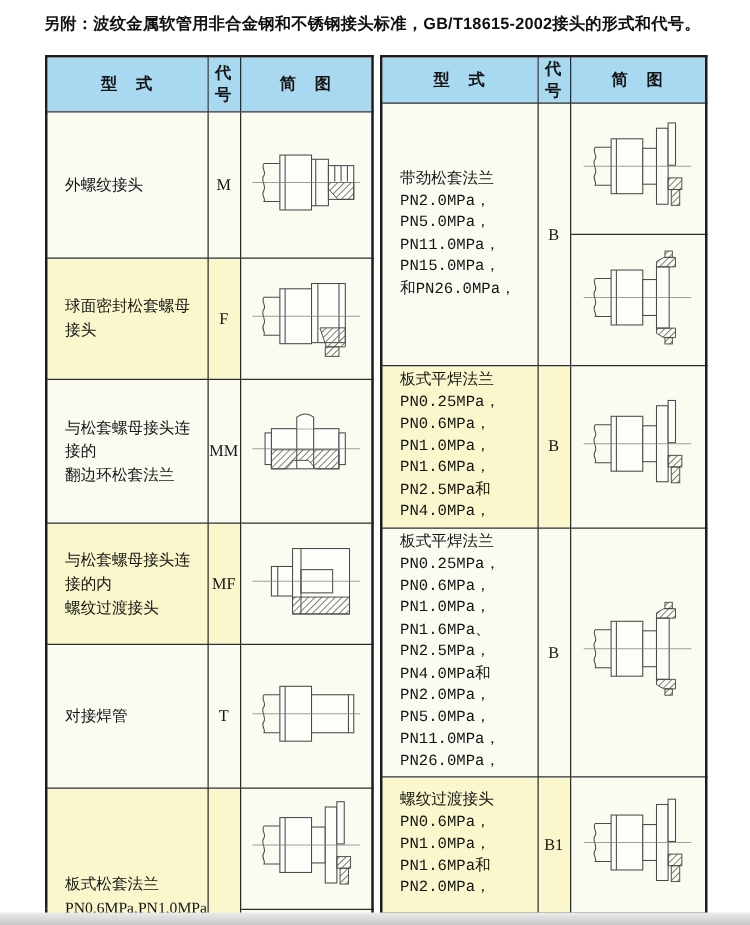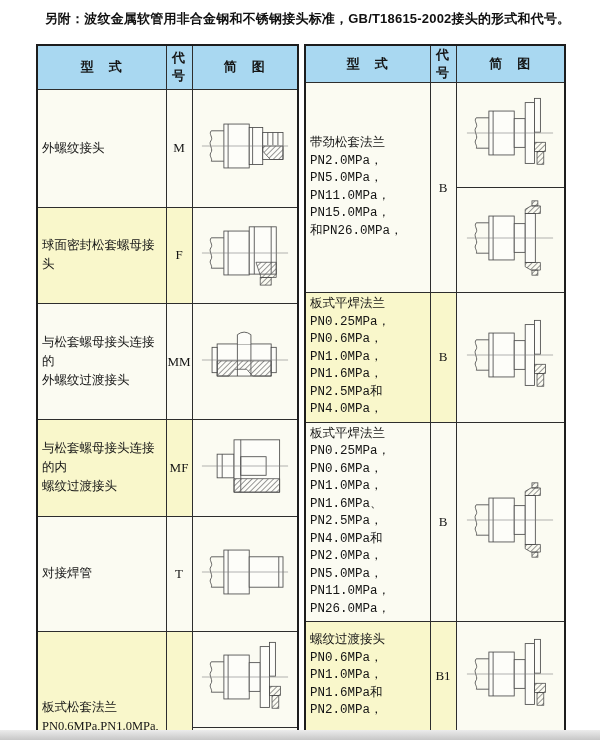--- a/index.html
+++ b/index.html
@@ -3,34 +3,34 @@
 <meta charset="utf-8">
 <style>
   html,body{margin:0;padding:0;}
   body{
     width:600px;height:740px;position:relative;background:#ffffff;overflow:hidden;
     font-family:"Liberation Serif","DejaVu Serif",serif;color:#151515;
   }
   .caption{
     position:absolute;left:35px;top:10px;width:545px;
     font-family:"Liberation Sans","DejaVu Sans",sans-serif;
-    font-weight:bold;font-size:13px;letter-spacing:0.2px;color:#101010;text-align:center;
+    font-weight:bold;font-size:13px;letter-spacing:0.2px;color:#101010;
   }
   .tables{position:absolute;left:36px;top:44px;display:flex;}
   table{border-collapse:collapse;table-layout:fixed;border:2px solid #1d1d1d;}
   table.lt{width:261px;margin-right:5px;}
   table.rt{width:260px;}
   th,td{border:1px solid #2d2d2d;padding:0;overflow:hidden;}
   th{
     background:var(--hdr,#a9d8f1);
     font-size:13px;font-weight:600;height:24px;text-align:center;
     letter-spacing:1px;
   }
   td.type{
-    padding:3px 4px 3px 4px;font-size:12.5px;vertical-align:middle;
+    padding:3px 4px 3px 14px;font-size:12.5px;vertical-align:middle;
     white-space:pre-line;background:var(--cell,#fbfbf2);
   }
   .lt td.type{line-height:19px;}
   .rt td.type{line-height:17.5px;font-family:Liberation Mono, monospace;}
   td.code{
     text-align:center;vertical-align:middle;font-size:13px;
     background:var(--cell,#fbfbf2);
   }
   td.diag{
     text-align:center;vertical-align:middle;background:var(--cell,#fbfbf2);
@@ -98,21 +98,21 @@
                 <rect x="58" y="14" width="32" height="56" stroke="#4a4a4a" stroke-width="1" fill="#fdfdf9"></rect>
                 <line x1="64" y1="14" x2="64" y2="70" stroke="#4a4a4a" stroke-width="1" fill="none"></line>
                 <line x1="84" y1="14" x2="84" y2="70" stroke="#4a4a4a" stroke-width="1" fill="none"></line>
                 <polygon points="66,56 90,56 90,74 72,74" stroke="#4a4a4a" stroke-width="0.9" fill="url(#h1)"></polygon>
                 <rect x="71" y="74" width="13" height="9" stroke="#4a4a4a" stroke-width="0.9" fill="url(#h1)"></rect>
                 <line x1="2" y1="45" x2="104" y2="45" stroke="#7d7d7d" stroke-width="0.7"></line>
               </svg></span></td>
     </tr>
     <tr style="height:98px">
       <td class="type">与松套螺母接头连接的
-外螺纹过渡接头</td>
+翻边环松套法兰</td>
       <td class="code">MM</td>
       <td class="diag"><span class="dwrap"><svg viewBox="0 0 106 90" width="90" height="76" xmlns="http://www.w3.org/2000/svg">
                 <defs>
                   <pattern id="h2" width="4.5" height="4.5" patternUnits="userSpaceOnUse" patternTransform="rotate(45)">
                     <line x1="0" y1="0" x2="0" y2="4.5" stroke="#666" stroke-width="1.6"></line>
                   </pattern>
                 </defs>
                 <rect x="20" y="26" width="64" height="38" stroke="#4a4a4a" stroke-width="1" fill="#fdfdf9"></rect>
                 <line x1="44" y1="26" x2="44" y2="64" stroke="#4a4a4a" stroke-width="1" fill="none"></line>
                 <line x1="60" y1="26" x2="60" y2="64" stroke="#4a4a4a" stroke-width="1" fill="none"></line>

